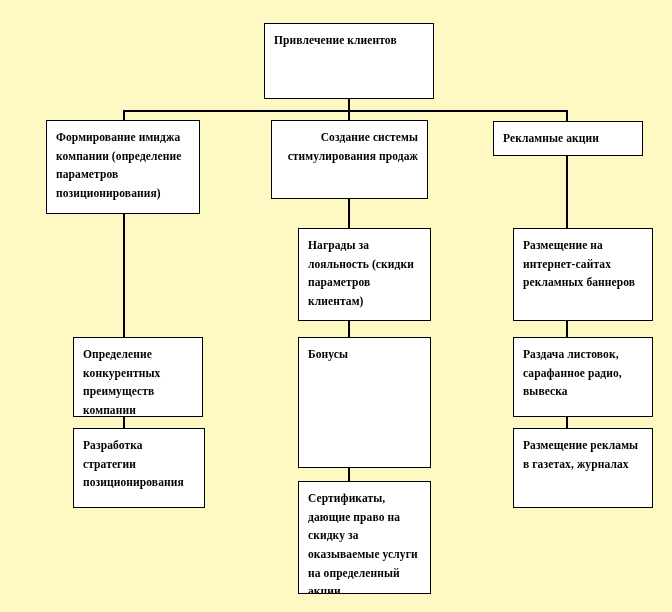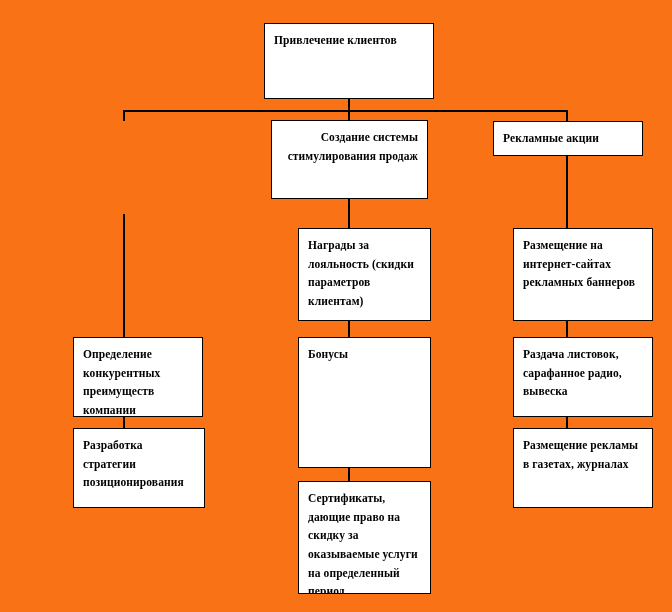--- a/index.html
+++ b/index.html
@@ -14,21 +14,21 @@
     overflow: hidden;
     font-family: "Liberation Serif", "DejaVu Serif", serif;
   }
 
   #diagram-canvas {
     position: absolute;
     left: 0;
     top: 0;
     width: 672px;
     height: 612px;
-    background: #f97316;
+    background: #fef9c3;
   }
 
   
   .connector {
     position: absolute;
     background: #000000;
   }
 
   .node {
     position: absolute;
@@ -61,20 +61,23 @@
   <div class="connector" style="left:566px; top:110px; width:2px; height:11px;"></div>
 
   <div class="connector" style="left:123px; top:214px; width:2px; height:250px;"></div>
   <div class="connector" style="left:348px; top:199px; width:2px; height:290px;"></div>
   <div class="connector" style="left:566px; top:156px; width:2px; height:290px;"></div>
 
   <div class="node" style="left:264px; top:23px; width:170px; height:76px;">
     <span class="node-text">Привлечение клиентов</span>
   </div>
 
+  <div class="node" style="left:46px; top:120px; width:154px; height:94px;">
+    <span class="node-text">Формирование имиджа компании (определение параметров позиционирования)</span>
+  </div>
 
 
   <div class="node" style="left:73px; top:428px; width:132px; height:80px;">
     <span class="node-text">Разработка стратегии позиционирования</span>
   </div>
 
   <div class="node" style="left:73px; top:337px; width:130px; height:80px;">
     <span class="node-text">Определение конкурентных преимуществ компании</span>
   </div>
 
@@ -84,21 +87,21 @@
 
   <div class="node" style="left:298px; top:228px; width:133px; height:93px;">
     <span class="node-text">Награды за лояльность (скидки параметров клиентам)</span>
   </div>
 
   <div class="node" style="left:298px; top:337px; width:133px; height:131px;">
     <span class="node-text">Бонусы</span>
   </div>
 
   <div class="node" style="left:298px; top:481px; width:133px; height:113px;">
-    <span class="node-text">Сертификаты, дающие право на скидку за оказываемые услуги на определенный период</span>
+    <span class="node-text">Сертификаты, дающие право на скидку за оказываемые услуги на определенный акции</span>
   </div>
 
   <div class="node" style="left:493px; top:121px; width:150px; height:35px;">
     <span class="node-text">Рекламные акции</span>
   </div>
 
   <div class="node" style="left:513px; top:228px; width:140px; height:93px;">
     <span class="node-text">Размещение на интернет-сайтах рекламных баннеров</span>
   </div>
 

